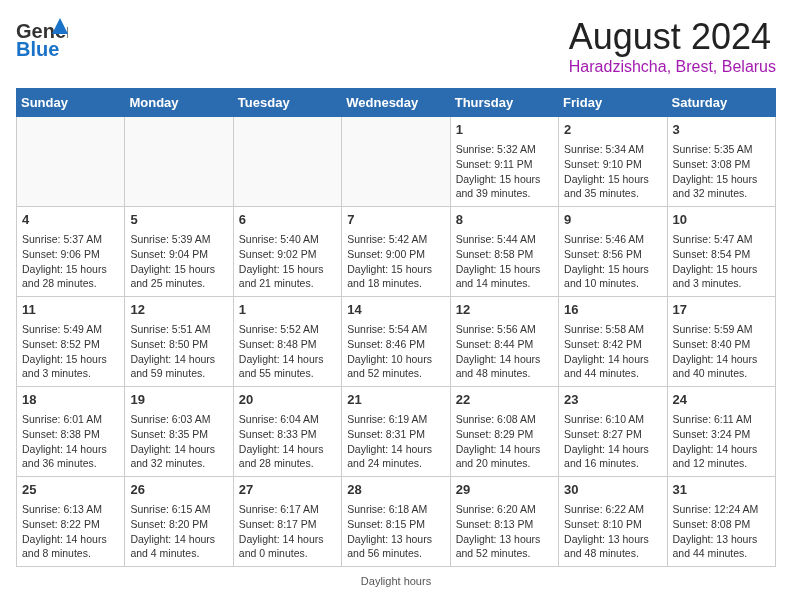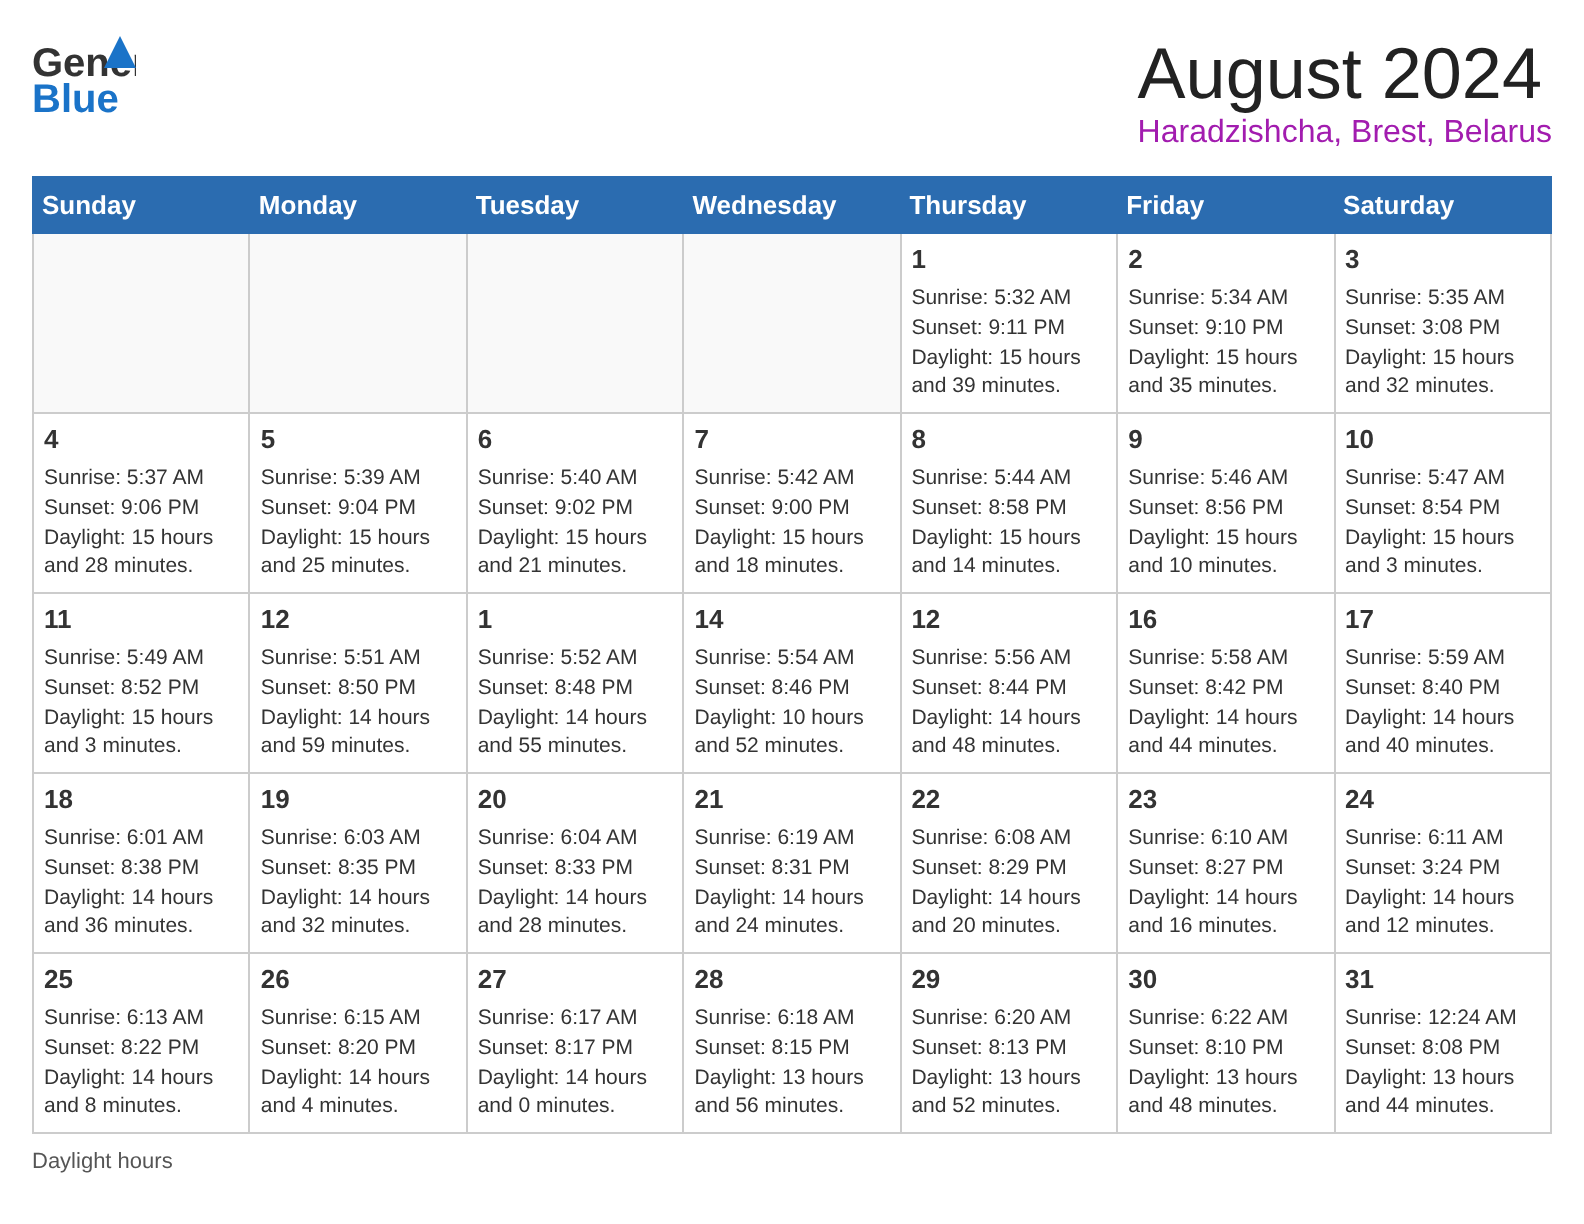--- a/index.html
+++ b/index.html
@@ -62,21 +62,21 @@
     .day-number {
       font-size: 13px;
       font-weight: bold;
       margin-bottom: 3px;
       display: block;
     }
     .footer-note {
       font-size: 11px;
       color: #555;
       margin-top: 8px;
-      text-align: left;
+      text-align: center;
     }
     .logo-wrapper {
       display: flex;
       align-items: center;
     }
     .logo-svg {
       margin-right: 2px;
     }
   </style>
 </head>

